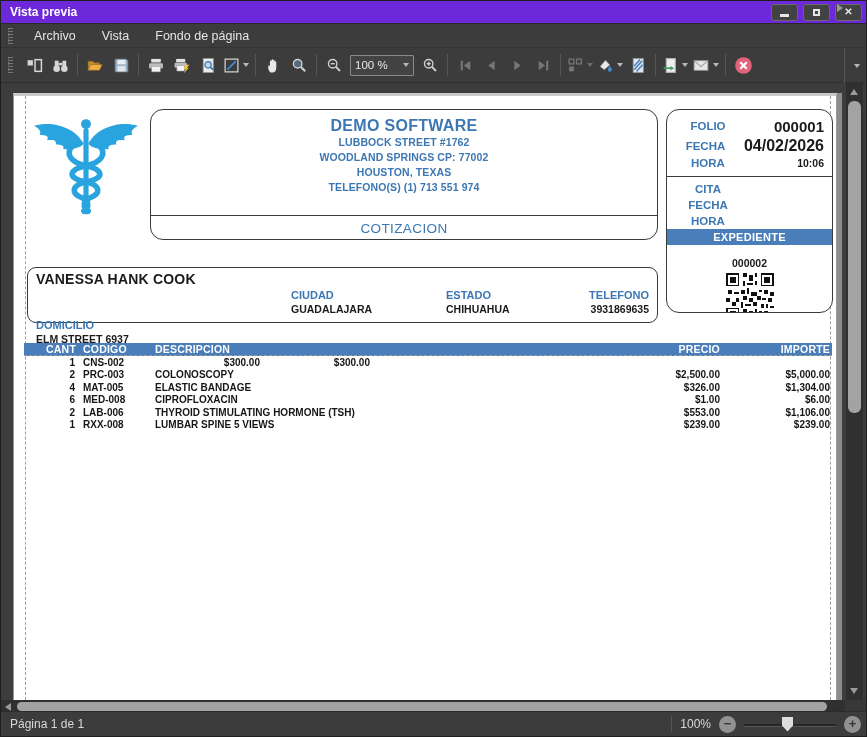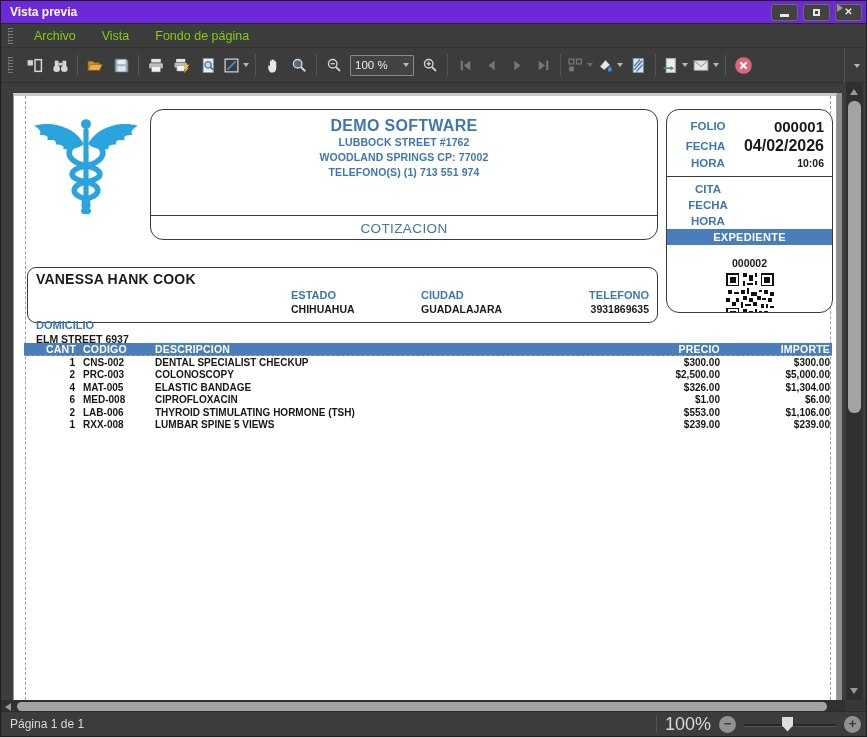--- a/index.html
+++ b/index.html
@@ -20,21 +20,21 @@
     font-size:10px; font-weight:bold; line-height:1; }
   .winbtn .sq { width:7px; height:7px; border:2px solid #e6e6e6; display:block; }
   .winbtn .mn { width:9px; height:3px; background:#e6e6e6; display:block; margin-top:6px; }
 
   
   .menubar { position:absolute; left:0; top:23px; right:0; height:24px; background:#3c3c3c;
     border-bottom:1px solid #343434; display:flex; align-items:center; }
   .grip { width:5px; height:16px; margin:0 8px 0 7px;
     background:repeating-linear-gradient(to bottom,#787878 0 1px,transparent 1px 3px);
     border-left:1px solid #787878; border-left-style:dotted; }
-  .menuitem { color:#84cc16; font-size:12.5px; padding:4px 13px; border-radius:2px; }
+  .menuitem { color:#e5e5e5; font-size:12.5px; padding:4px 13px; border-radius:2px; }
 
   
   .toolbar { position:absolute; left:0; top:47px; right:0; height:35px; background:#3c3c3c;
     border-bottom:1px solid #2e2e2e; display:flex; align-items:center; }
   .tsep { width:1px; height:22px; background:#555555; margin:0 4px; }
   .tbtn { height:26px; min-width:26px; display:flex; align-items:center; justify-content:center;
     border-radius:2px; padding:0 2px; }
   .caret { width:0; height:0; border-left:3.5px solid transparent; border-right:3.5px solid transparent;
     border-top:4px solid #b8b8b8; margin-left:3px; }
   .caret.dis { border-top-color:#6d6d6d; }
@@ -109,21 +109,21 @@
   .ha-r { position:absolute; left:836px; top:3px; width:0; height:0; border-top:4.5px solid transparent;
     border-bottom:4.5px solid transparent; border-left:6px solid #9a9a9a; }
   .corner { position:absolute; right:0; top:699px; width:21px; height:13px; background:#383838; }
 
   
   .statusbar { position:absolute; left:0; bottom:0; right:0; height:25px; background:#3c3c3c;
     border-top:1px solid #2c2c2c; display:flex; align-items:center; color:#d8d8d8; font-size:12px; }
   .sb-page { padding-left:9px; }
   .sb-right { margin-left:auto; display:flex; align-items:center; height:100%; }
   .sb-sep { width:1px; height:16px; background:#565656; margin-right:8px; }
-  .sb-zoom { font-size:18px; margin-right:8px; }
+  .sb-zoom { font-size:12px; margin-right:8px; }
   .zbtn { width:17px; height:17px; border-radius:50%; background:#919191; color:#343434;
     display:flex; align-items:center; justify-content:center; font-size:13px; font-weight:bold; line-height:0; }
   .slider { position:relative; width:92px; height:17px; margin:0 8px; }
   .slider .track { position:absolute; left:0; right:0; top:8px; height:3px; background:#262626;
     border-bottom:1px solid #555; }
   .slider .thumb { position:absolute; left:38px; top:1px; width:11px; height:15px; background:#dedede;
     clip-path:polygon(0 0,100% 0,100% 60%,50% 100%,0 60%); }
   .sb-plus { margin-right:5px; }
 
   svg { display:block; }
@@ -362,20 +362,21 @@
           </g>
           <circle cx="36.5" cy="31" r="3.4" fill="#2aa4de"></circle>
           <circle cx="63.5" cy="31" r="3.4" fill="#2aa4de"></circle>
         </svg>
 
         <div class="box header-box">
           <div class="company">
             <div class="company-name blue">DEMO SOFTWARE</div>
             <div class="company-line blue">LUBBOCK STREET #1762</div>
             <div class="company-line blue">WOODLAND SPRINGS CP: 77002</div>
+            <div class="company-line blue">HOUSTON, TEXAS</div>
             <div class="company-line blue">TELEFONO(S) (1) 713 551 974</div>
           </div>
           <div class="doc-type blue">COTIZACION</div>
         </div>
 
         <div class="box folio-box">
           <div class="f-row" style="height:22px;margin-top:5px">
             <span class="f-label blue">FOLIO</span>
             <span class="f-value" style="font-size:15px">000001</span>
           </div>
@@ -452,47 +453,46 @@
           </div>
         </div>
 
         <div class="box customer-box">
           <div class="cust-name">VANESSA HANK COOK</div>
           <div class="cust-fields">
             <div class="cf cf1">
               <span class="lbl blue">DOMICILIO</span>
               <span class="val">ELM STREET 6937</span>
             </div>
+            <div class="cf cf2">
+              <span class="lbl blue">CIUDAD</span>
+              <span class="val">GUADALAJARA</span>
+            </div>
             <div class="cf cf3">
               <span class="lbl blue">ESTADO</span>
               <span class="val">CHIHUAHUA</span>
-            </div>
-            <div class="cf cf2">
-              <span class="lbl blue">CIUDAD</span>
-              <span class="val">GUADALAJARA</span>
             </div>
             <div class="cf cf4">
               <span class="lbl blue">TELEFONO</span>
               <span class="val">3931869635</span>
             </div>
           </div>
         </div>
 
         <div class="items-table">
           <div class="t-head">
             <span class="c-cant">CANT</span>
             <span class="c-cod">CODIGO</span>
             <span class="c-desc">DESCRIPCION</span>
             <span class="c-pre">PRECIO</span>
             <span class="c-imp">IMPORTE</span>
           </div>
           <div class="t-row">
             <span class="c-cant">1</span>
             <span class="c-cod">CNS-002</span>
-            <span class="c-desc">DENTAL SPECIALIST CHECKUP</span>
             <span class="c-pre">$300.00</span>
             <span class="c-imp">$300.00</span>
           </div>
           <div class="t-row">
             <span class="c-cant">2</span>
             <span class="c-cod">PRC-003</span>
             <span class="c-desc">COLONOSCOPY</span>
             <span class="c-pre">$2,500.00</span>
             <span class="c-imp">$5,000.00</span>
           </div>

